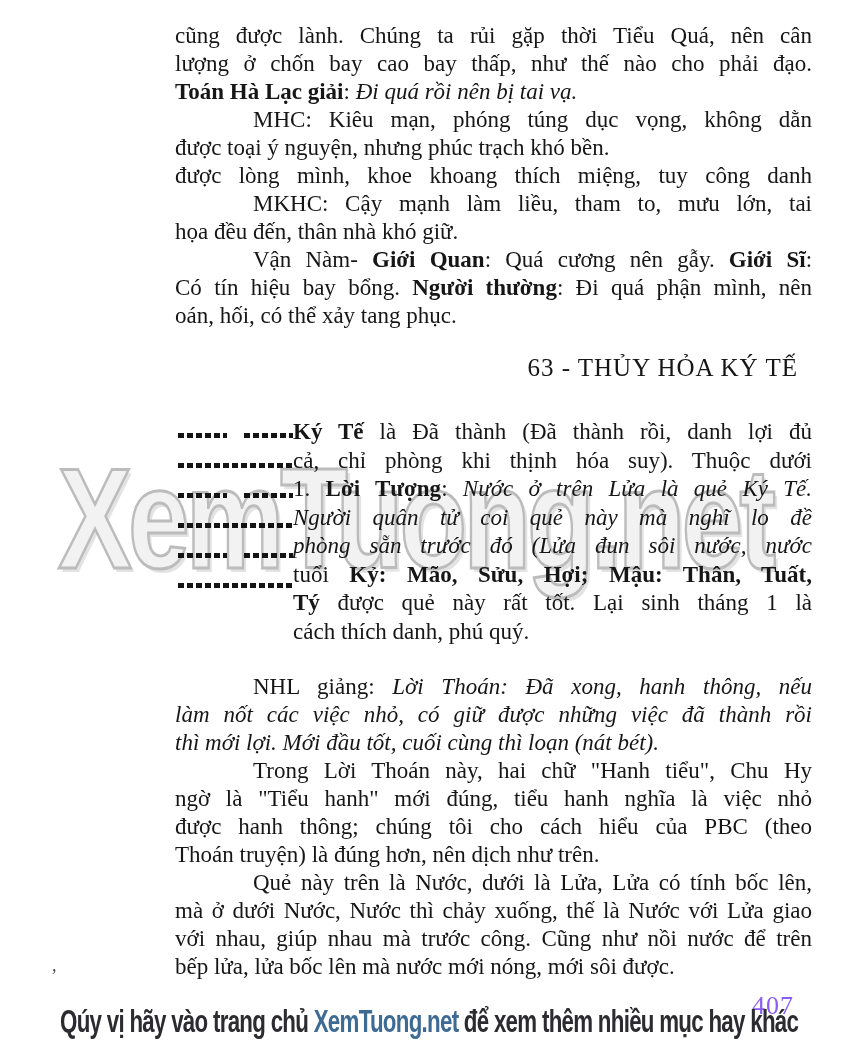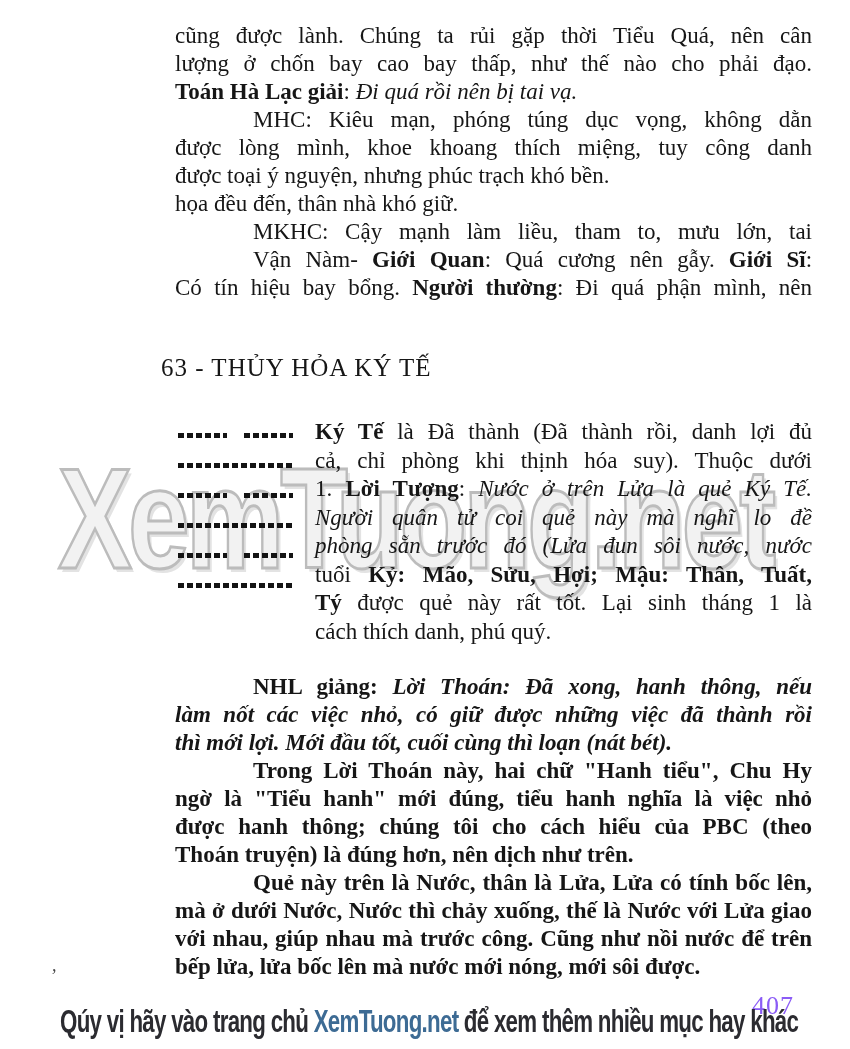--- a/index.html
+++ b/index.html
@@ -25,31 +25,31 @@
     line-height:28px;height:28px;
   }
   .hextext .tline{line-height:28.5px;height:28.5px;}
   .tline.last{text-align-last:left;}
   .tline.ind{text-indent:78px;}
   .b{font-weight:bold;}
   .i{font-style:italic;}
   
   .heading{
     position:absolute;left:175px;top:353px;width:637px;z-index:2;
-    text-align:left;font-size:25px;letter-spacing:1px;line-height:30px;
+    text-align:right;font-size:25px;letter-spacing:1px;line-height:30px;
     transform:translateX(-14px);
   }
   
   .hexsec{position:absolute;left:175px;top:410px;width:637px;z-index:2;display:flex;font-size:23px;}
   .hexcol{width:115px;margin:10px 0 0 3px;flex:none;}
   .hexrow{height:30px;display:flex;align-items:center;justify-content:space-between;}
   .dash{height:5px;background:repeating-linear-gradient(90deg,#141414 0 6px,transparent 6px 9px);}
   .dash.full{width:115px;}
   .dash.half{width:49px;}
-  .hextext{flex:1;margin-left:22px;padding-top:8px;}
+  .hextext{flex:1;padding-top:8px;}
   
   .pagenum{
     position:absolute;left:752px;top:991px;z-index:1;
     font-size:26px;color:#8b5cf6;letter-spacing:1px;
   }
   .footer{
     position:absolute;left:60px;top:1004px;z-index:3;
     font-family:"Liberation Sans","DejaVu Sans",sans-serif;
     font-weight:bold;font-size:31px;letter-spacing:-1px;
     color:#2b2b30;white-space:nowrap;
@@ -61,26 +61,27 @@
 </head>
 <body>
 
 <div class="watermark">XemTuong.net</div>
 
 <div class="textblock" style="top:22px;">
     <div class="tline"><span>cũng được lành. Chúng ta rủi gặp thời Tiểu Quá, nên cân</span></div>
     <div class="tline"><span>lượng ở chốn bay cao bay thấp, như thế nào cho phải đạo.</span></div>
     <div class="tline last"><span class="b">Toán Hà Lạc giải</span><span>: </span><span class="i">Đi quá rồi nên bị tai vạ.</span></div>
     <div class="tline ind"><span>MHC: Kiêu mạn, phóng túng dục vọng, không dằn</span></div>
+    <div class="tline last"><span>được toại ý nguyện, nhưng phúc trạch khó bền.</span></div>
     <div class="tline"><span>được lòng mình, khoe khoang thích miệng, tuy công danh</span></div>
-    <div class="tline last"><span>được toại ý nguyện, nhưng phúc trạch khó bền.</span></div>
+    <div class="tline ind"><span>MKHC: Cậy mạnh làm liều, tham to, mưu lớn, tai</span></div>
     <div class="tline last"><span>họa đều đến, thân nhà khó giữ.</span></div>
-    <div class="tline ind"><span>MKHC: Cậy mạnh làm liều, tham to, mưu lớn, tai</span></div>
     <div class="tline ind"><span>Vận Nàm- </span><span class="b">Giới Quan</span><span>: Quá cương nên gẫy. </span><span class="b">Giới Sĩ</span><span>:</span></div>
     <div class="tline"><span>Có tín hiệu bay bổng. </span><span class="b">Người thường</span><span>: Đi quá phận mình, nên</span></div>
+    <div class="tline last"><span>oán, hối, có thể xảy tang phục.</span></div>
   </div>
 
 <div class="heading">63 - THỦY HỎA KÝ TẾ</div>
 
 <div class="hexsec">
   <div class="hexcol">
       <div class="hexrow">
         <div class="dash half"></div>
         <div class="dash half"></div>
       </div>
@@ -107,29 +108,29 @@
       <div class="tline"><span>cả, chỉ phòng khi thịnh hóa suy). Thuộc dưới</span></div>
       <div class="tline"><span>1. </span><span class="b">Lời Tượng</span><span>: </span><span class="i">Nước ở trên Lửa là quẻ Ký Tế.</span></div>
       <div class="tline"><span class="i">Người quân tử coi quẻ này mà nghĩ lo đề</span></div>
       <div class="tline"><span class="i">phòng sẵn trước đó (Lửa đun sôi nước, nước</span></div>
       <div class="tline"><span>tuổi </span><span class="b">Kỷ: Mão, Sửu, Hợi; Mậu: Thân, Tuất,</span></div>
       <div class="tline"><span class="b">Tý</span><span> được quẻ này rất tốt. Lại sinh tháng 1 là</span></div>
       <div class="tline last"><span>cách thích danh, phú quý.</span></div>
     </div>
 </div>
 
-<div class="textblock" style="top:673px;font-weight:bold;">
+<div class="textblock" style="top:673px;">
     <div class="tline ind"><span>NHL giảng: </span><span class="i">Lời Thoán: Đã xong, hanh thông, nếu</span></div>
     <div class="tline"><span class="i">làm nốt các việc nhỏ, có giữ được những việc đã thành rồi</span></div>
     <div class="tline last"><span class="i">thì mới lợi. Mới đầu tốt, cuối cùng thì loạn (nát bét).</span></div>
     <div class="tline ind"><span>Trong Lời Thoán này, hai chữ "Hanh tiểu", Chu Hy</span></div>
     <div class="tline"><span>ngờ là "Tiểu hanh" mới đúng, tiểu hanh nghĩa là việc nhỏ</span></div>
     <div class="tline"><span>được hanh thông; chúng tôi cho cách hiểu của PBC (theo</span></div>
     <div class="tline last"><span>Thoán truyện) là đúng hơn, nên dịch như trên.</span></div>
-    <div class="tline ind"><span>Quẻ này trên là Nước, thân là Lửa, Lửa có tính bốc lên,</span></div>
+    <div class="tline ind"><span>Quẻ này trên là Nước, dưới là Lửa, Lửa có tính bốc lên,</span></div>
     <div class="tline"><span>mà ở dưới Nước, Nước thì chảy xuống, thế là Nước với Lửa giao</span></div>
     <div class="tline"><span>với nhau, giúp nhau mà trước công. Cũng như nồi nước để trên</span></div>
     <div class="tline last"><span>bếp lửa, lửa bốc lên mà nước mới nóng, mới sôi được.</span></div>
   </div>
 
 <div class="artifact">,</div>
 
 <div class="pagenum">407</div>
 
 <div class="footer"><span>Qúy vị hãy vào trang chủ </span><span class="site">XemTuong.net</span><span> để xem thêm nhiều mục hay khác</span></div>

